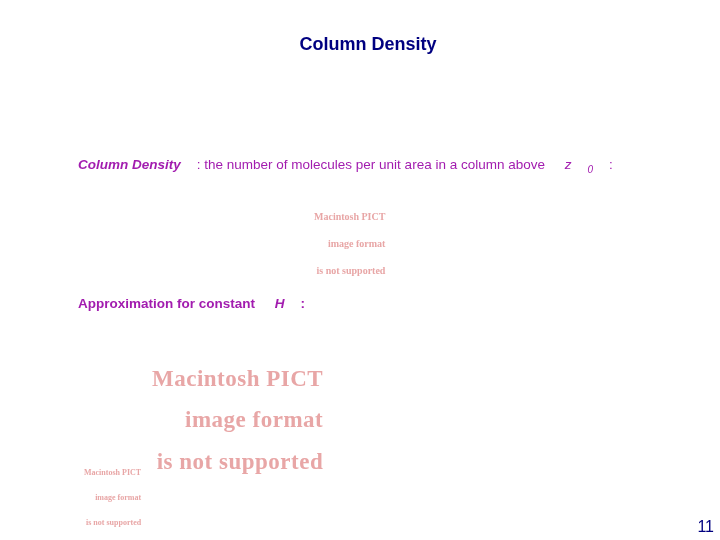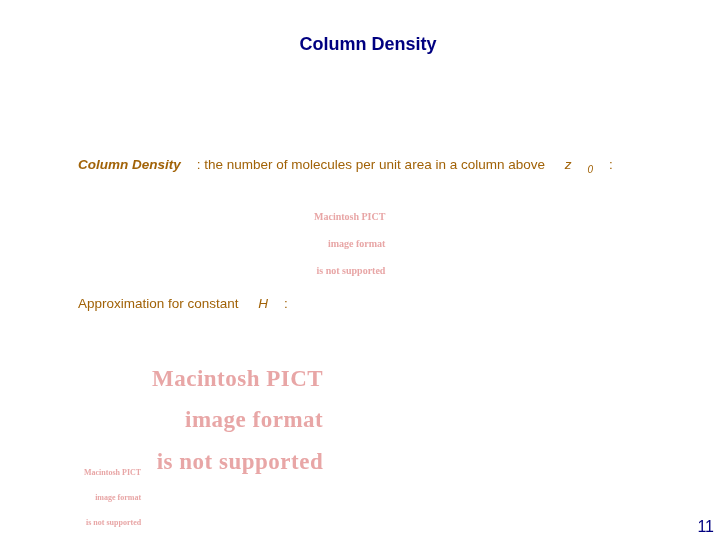--- a/index.html
+++ b/index.html
@@ -12,27 +12,27 @@
     overflow: hidden;
   }
   .title {
     text-align: center;
     color: #000080;
     font-weight: bold;
     font-size: 18px;
     padding-top: 18px;
   }
   .body-text {
-    color: #a16207;
+    color: #a21caf;
     font-size: 13.5px;
     position: absolute;
   }
   .def-line { left: 54px; top: 141px; }
   .def-line .term { font-weight: bold; font-style: italic; }
-  .approx-line { left: 54px; top: 280px; font-weight: normal; }
+  .approx-line { left: 54px; top: 280px; font-weight: bold; }
   .approx-line .var { font-style: italic; }
   .sub0 { font-size: 10px; vertical-align: sub; font-style: italic; }
   .placeholder {
     position: absolute;
     color: #e8a6a6;
     font-weight: bold;
     text-align: right;
     line-height: 1.1;
     font-family: Liberation Serif, serif;
   }

